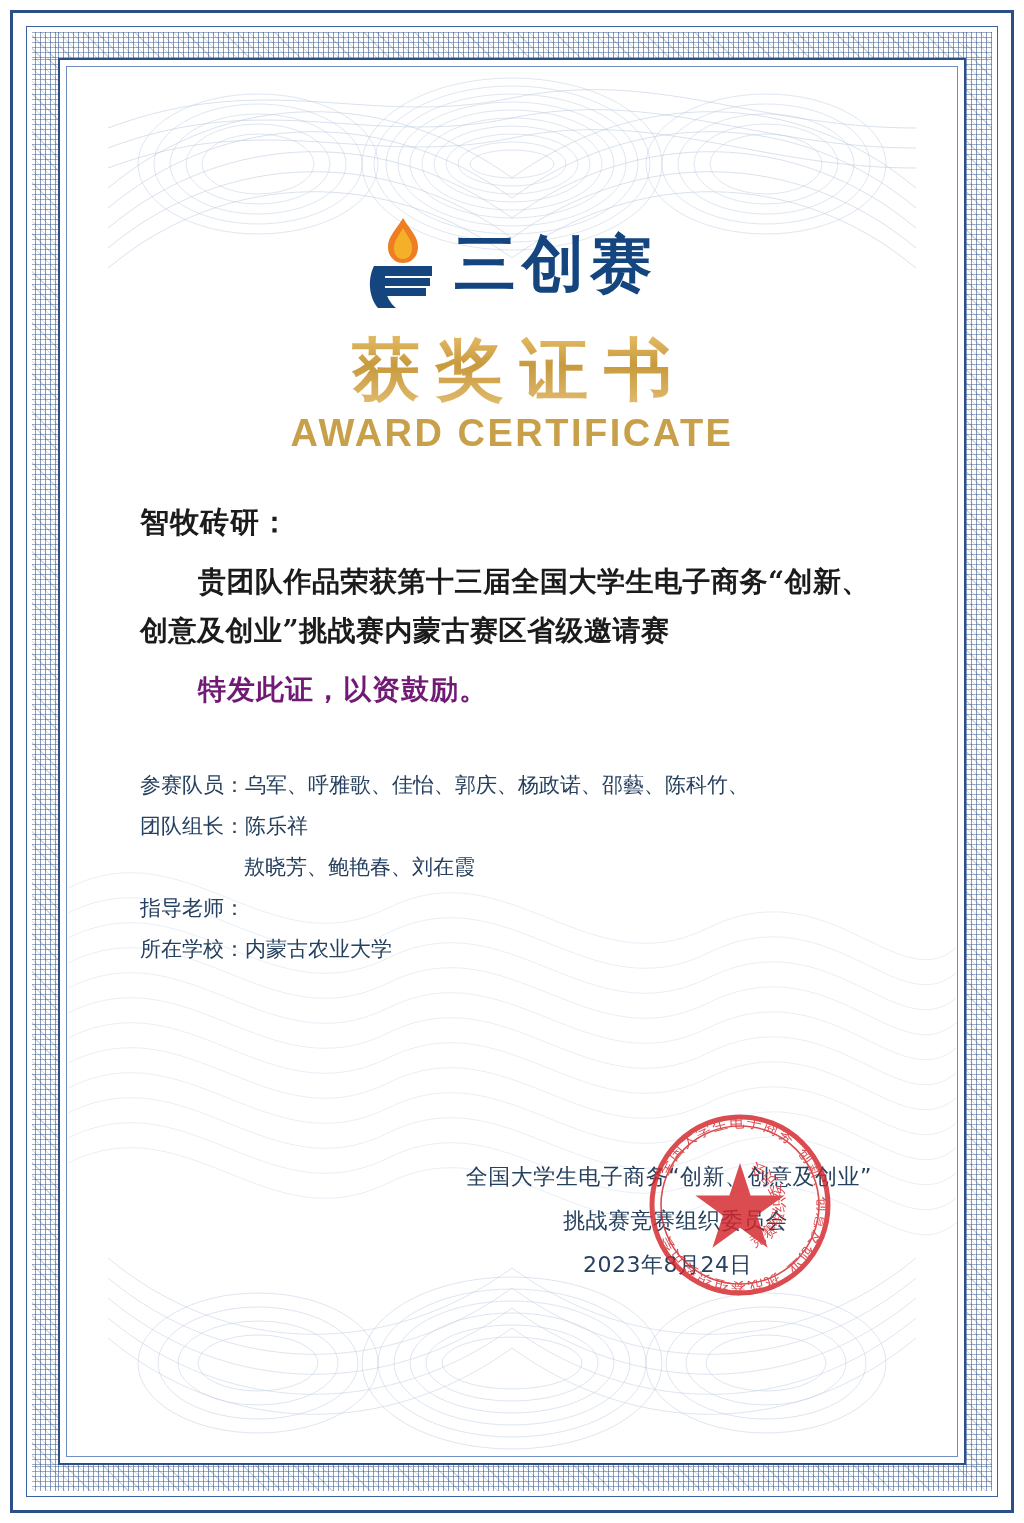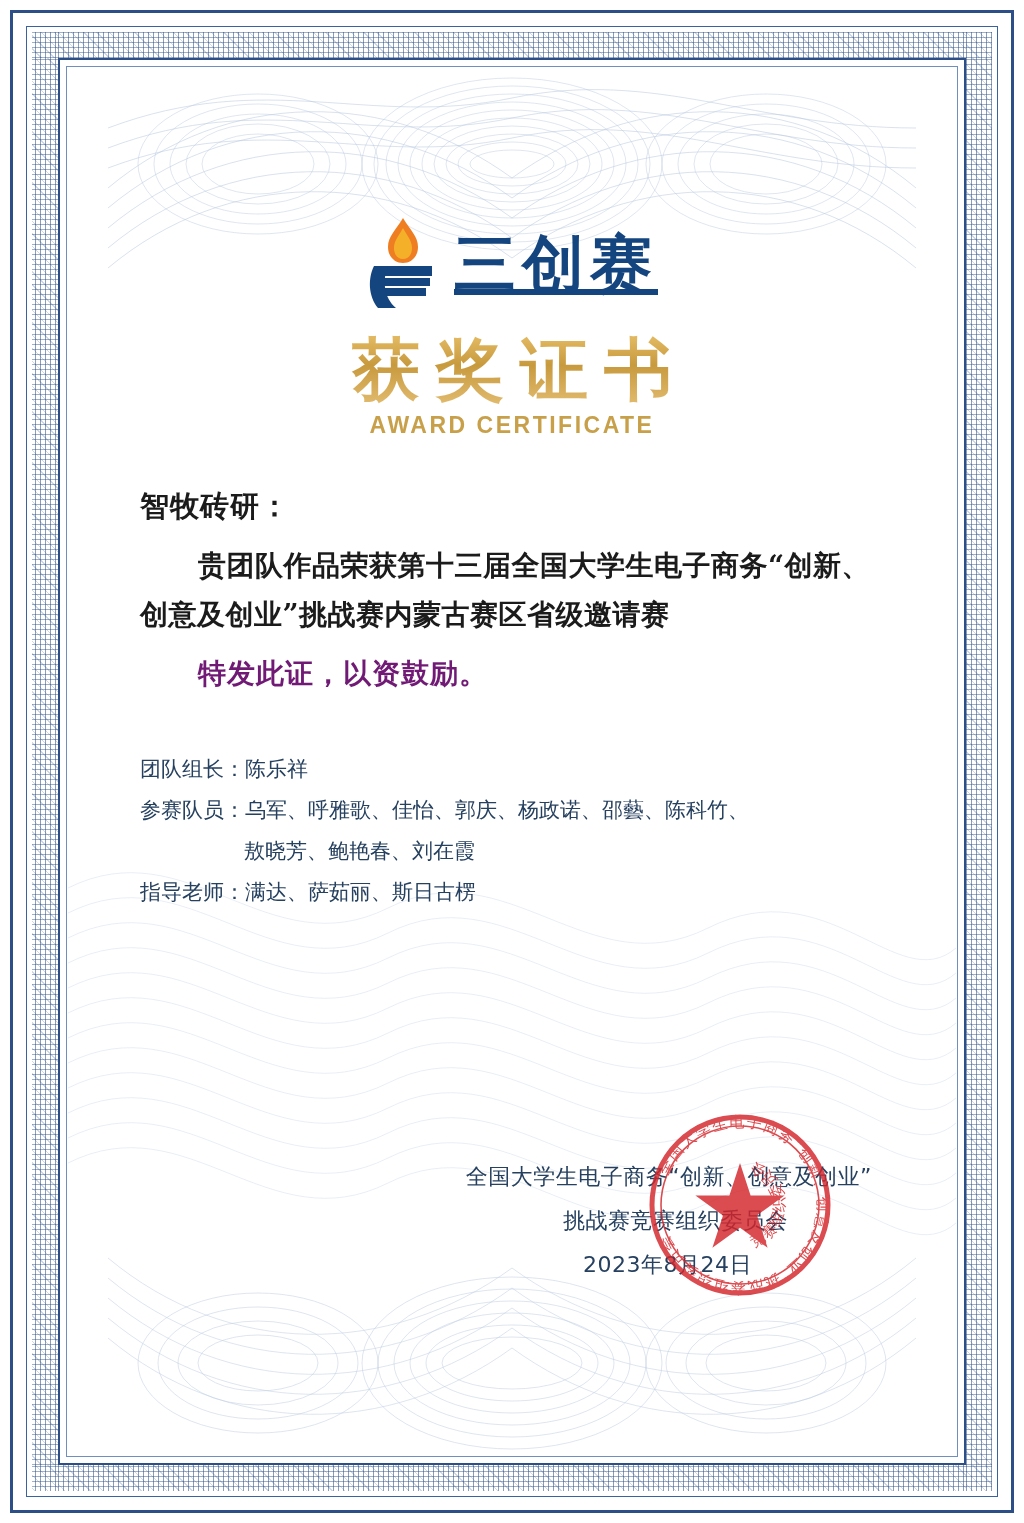--- a/index.html
+++ b/index.html
@@ -92,42 +92,41 @@
   }
   .logo-mark { width: 74px; height: 96px; flex: 0 0 auto; }
   .logo-word {
     font-family: "DejaVu Serif", serif;
     font-size: 62px;
     font-weight: 700;
     letter-spacing: 6px;
     color: #14457f;
     line-height: 1;
     white-space: nowrap;
-    text-decoration: underline;
   }
 
   .title-cn {
     margin-top: 18px;
     text-align: center;
     font-family: "DejaVu Serif", serif;
     font-size: 68px;
     font-weight: 700;
     letter-spacing: 16px;
     text-indent: 16px;
     background: linear-gradient(180deg, #e8c06a 0%, #c89a3e 45%, #e3bd72 100%);
     -webkit-background-clip: text;
     background-clip: text;
     color: #c8a04a;
     -webkit-text-fill-color: transparent;
     line-height: 1.15;
   }
   .title-en {
     text-align: center;
     font-family: "Liberation Sans", sans-serif;
-    font-size: 23px;
+    font-size: 38px;
     font-weight: 700;
     letter-spacing: 2.5px;
     color: #c8a04a;
     margin-top: 4px;
   }
 
   .salutation {
     margin-top: 48px;
     font-family: "DejaVu Serif", serif;
     font-size: 29px;
@@ -312,31 +311,34 @@
 
     <div class="salutation">智牧砖研：</div>
 
     <div class="body-text">贵团队作品荣获第十三届全国大学生电子商务“创新、创意及创业”挑战赛内蒙古赛区省级邀请赛</div>
 
 
     <div class="closing">特发此证，以资鼓励。</div>
 
     <div class="details">
       <div class="detail-row">
+        <span class="detail-label">参赛队员：</span>
+        <span class="detail-value">乌军、呼雅歌、佳怡、郭庆、杨政诺、邵藝、陈科竹、</span>
+      </div>
+      <div class="detail-row">
         <span class="detail-label">团队组长：</span>
         <span class="detail-value">陈乐祥</span>
-      </div>
-      <div class="detail-row">
-        <span class="detail-label">参赛队员：</span>
-        <span class="detail-value">乌军、呼雅歌、佳怡、郭庆、杨政诺、邵藝、陈科竹、</span>
       </div>
       <div class="detail-cont">敖晓芳、鲍艳春、刘在霞</div>
       <div class="detail-row">
         <span class="detail-label">指导老师：</span>
-        <span class="detail-value">满达、萨茹丽、斯日古楞</span>
+      </div>
+      <div class="detail-row">
+        <span class="detail-label">所在学校：</span>
+        <span class="detail-value">内蒙古农业大学</span>
       </div>
     </div>
 
     <div class="signature">
       <div>全国大学生电子商务“创新、创意及创业”</div>
       <div class="sig-line2">挑战赛竞赛组织委员会</div>
       <div class="sig-date">2023年8月24日</div>
     </div>
 
     <div class="seal">

